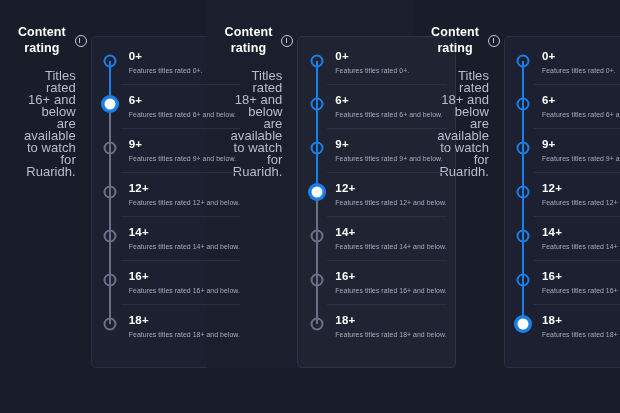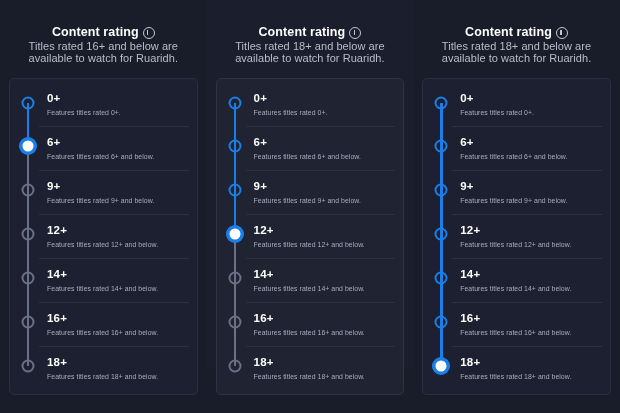--- a/index.html
+++ b/index.html
@@ -23,21 +23,21 @@
     align-items: flex-start;
     box-sizing: border-box;
   }
 
   .panel {
     width: 206.6px;
     height: 368px;
     box-sizing: border-box;
     padding: 22px 9px 0 9px;
     display: flex;
-    flex-direction: column;
+    flex-direction: row;
   }
   .panel.variant-b {
     background: #1b1e2c;
   }
 
   .panel-head {
     text-align: center;
     padding: 0 4px;
   }
 
@@ -67,26 +67,27 @@
     content: "";
     position: absolute;
     left: 3.6px;
     top: 1.8px;
     width: 1.1px;
     height: 5px;
     background: #c3c7d4;
   }
 
   .panel-sub {
-    margin-top: 0;
-    font-size: 11px;
+    margin-top: 14px;
+    font-size: 13px;
     line-height: 12px;
     color: #b9bdcc;
     padding: 0 11px;
     letter-spacing: .05px;
+    text-align: right;
   }
 
   .card {
     margin-top: 14px;
     background: #1c2030;
     border: 1px solid #2a2f42;
     border-radius: 5px;
     flex: 0 0 auto;
     padding: 4px 0 4px 0;
   }

